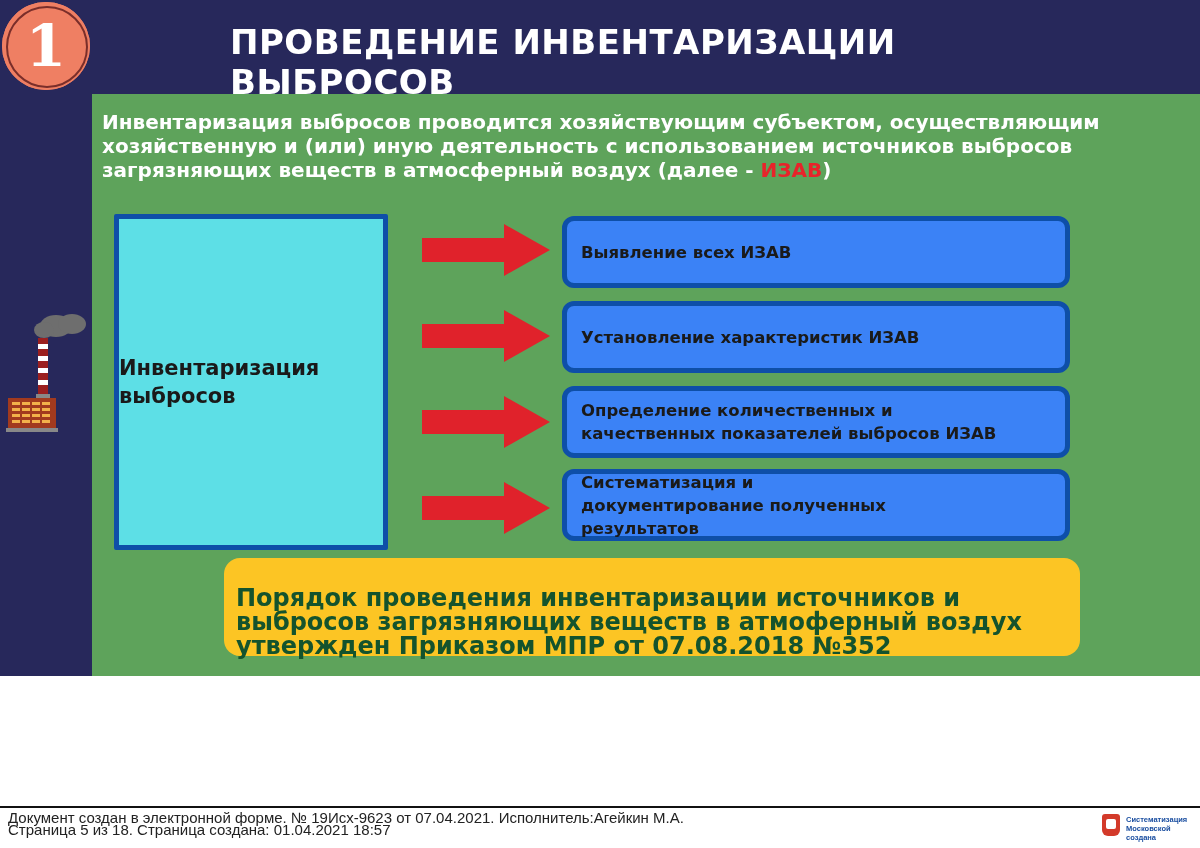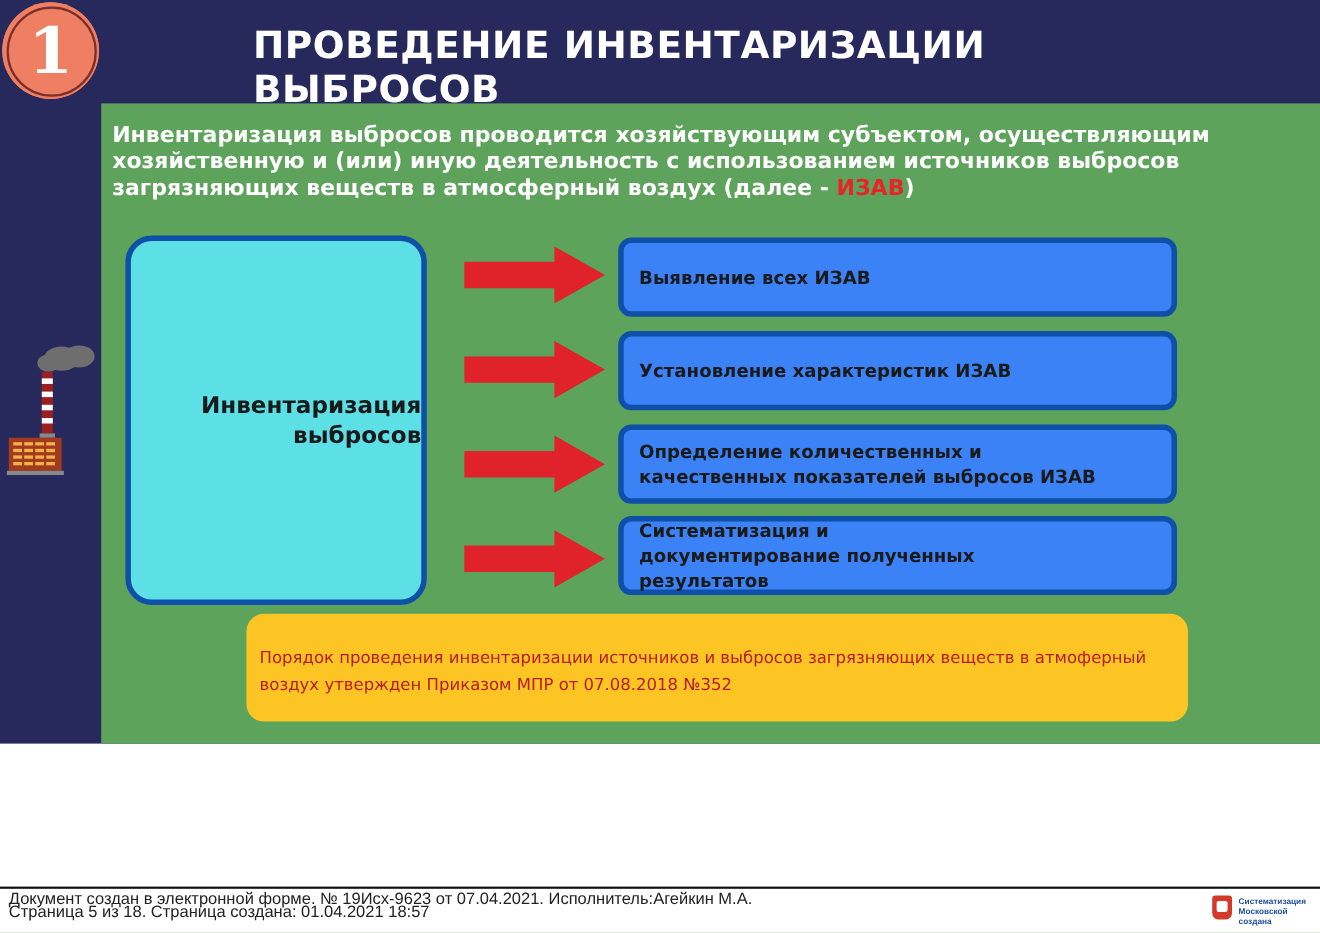--- a/index.html
+++ b/index.html
@@ -5,27 +5,27 @@
   html,body{margin:0;padding:0;}
   body{width:1200px;height:848px;background:#ffffff;position:relative;overflow:hidden;font-family:"DejaVu Sans",sans-serif;}
   .slide{position:absolute;left:0;top:0;width:1200px;height:676px;background:#27285b;}
   .badge{position:absolute;left:2px;top:2px;width:88px;height:88px;border-radius:50%;background:#ef7f63;box-shadow:0 0 0 2px #ef7f63 inset;}
   .badge-ring{position:absolute;left:4px;top:4px;width:78px;height:78px;border-radius:50%;border:2px solid #7a2e2a;}
   .badge-num{position:absolute;left:0;top:0;width:88px;height:88px;line-height:88px;text-align:center;color:#fff;font-weight:bold;font-size:58px;font-family:"DejaVu Serif",serif;}
   .title{position:absolute;left:230px;top:22px;width:840px;color:#ffffff;font-weight:bold;font-size:34px;letter-spacing:0.5px;}
   .panel{position:absolute;left:92px;top:94px;width:1108px;height:582px;background:#5ea35b;}
   .intro{position:absolute;left:10px;top:16px;width:1080px;color:#ffffff;font-weight:bold;font-size:20px;line-height:24px;}
   .intro .hl{color:#e8232a;}
-  .main-box{position:absolute;left:22px;top:120px;width:264px;height:326px;background:#5ddfe6;border:5px solid #0e4fa8;border-radius:24px;display:flex;align-items:center;justify-content:center;text-align:right;}
+  .main-box{position:absolute;left:22px;top:120px;width:264px;height:326px;background:#5ddfe6;border:5px solid #0e4fa8;border-radius:2px;display:flex;align-items:center;justify-content:center;text-align:left;}
   .main-box span{font-weight:bold;font-size:21px;line-height:28px;color:#1a1a1a;}
   .arrow{position:absolute;left:330px;width:128px;height:52px;}
   .step{position:absolute;left:470px;width:484px;height:62px;background:#3b82f6;border:5px solid #0e4fa8;border-radius:12px;display:flex;align-items:center;padding-left:14px;box-sizing:content-box;}
   .step span{font-weight:bold;font-size:16.5px;line-height:23px;color:#1a1a1a;}
   .note{position:absolute;left:132px;top:464px;width:856px;height:98px;background:#fcc524;border-radius:16px;}
-  .note span{position:absolute;left:12px;top:28px;width:840px;color:#b91c1c;font-weight:normal;font-size:15px;line-height:24px;}
+  .note span{position:absolute;left:12px;top:28px;width:840px;color:#14532d;font-weight:bold;font-size:24px;line-height:24px;}
   .factory{position:absolute;left:6px;top:308px;width:86px;height:124px;}
   .footer-line{position:absolute;left:0;top:806px;width:1200px;height:2px;background:#111;}
   .footer-text{position:absolute;left:8px;top:812px;font-family:"Liberation Sans",sans-serif;font-size:15px;line-height:12px;color:#222;}
   .logo{position:absolute;left:1102px;top:814px;width:90px;height:24px;}
   .logo-emblem{position:absolute;left:0;top:0;width:18px;height:22px;background:#d33a2a;border-radius:3px 3px 6px 6px;}
   .logo-emblem::after{content:"";position:absolute;left:4px;top:5px;width:10px;height:10px;background:#fff;border-radius:2px;}
   .logo-text{position:absolute;left:24px;top:1px;font-family:"Liberation Sans",sans-serif;font-size:7.5px;line-height:9px;font-weight:bold;color:#1a4ea0;}
 </style>
 </head>
 <body>

